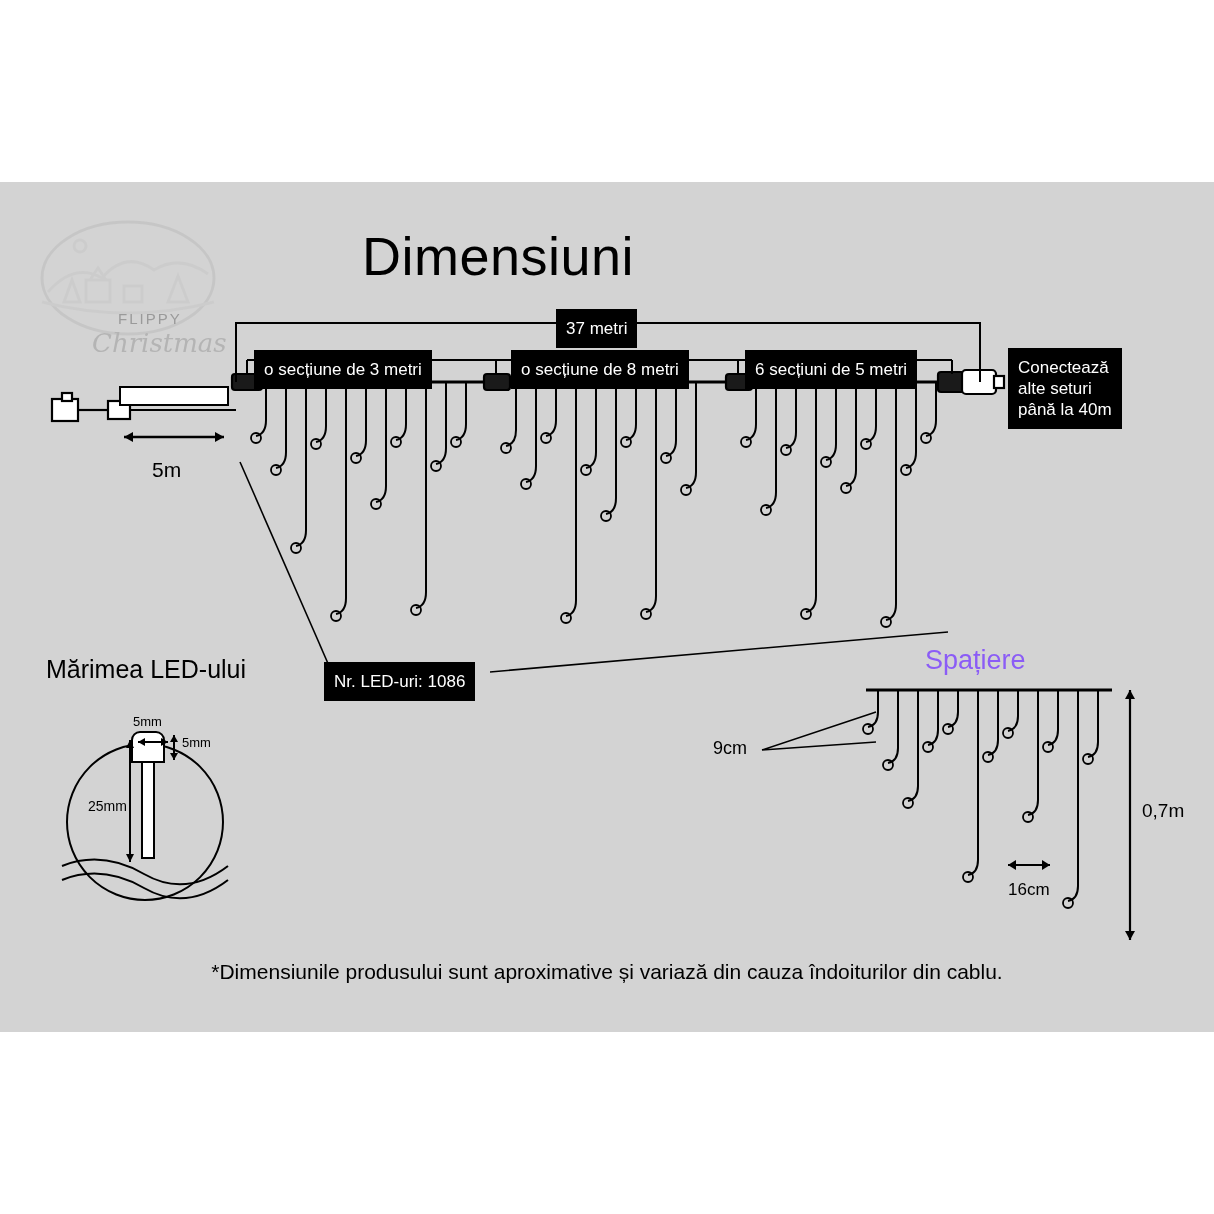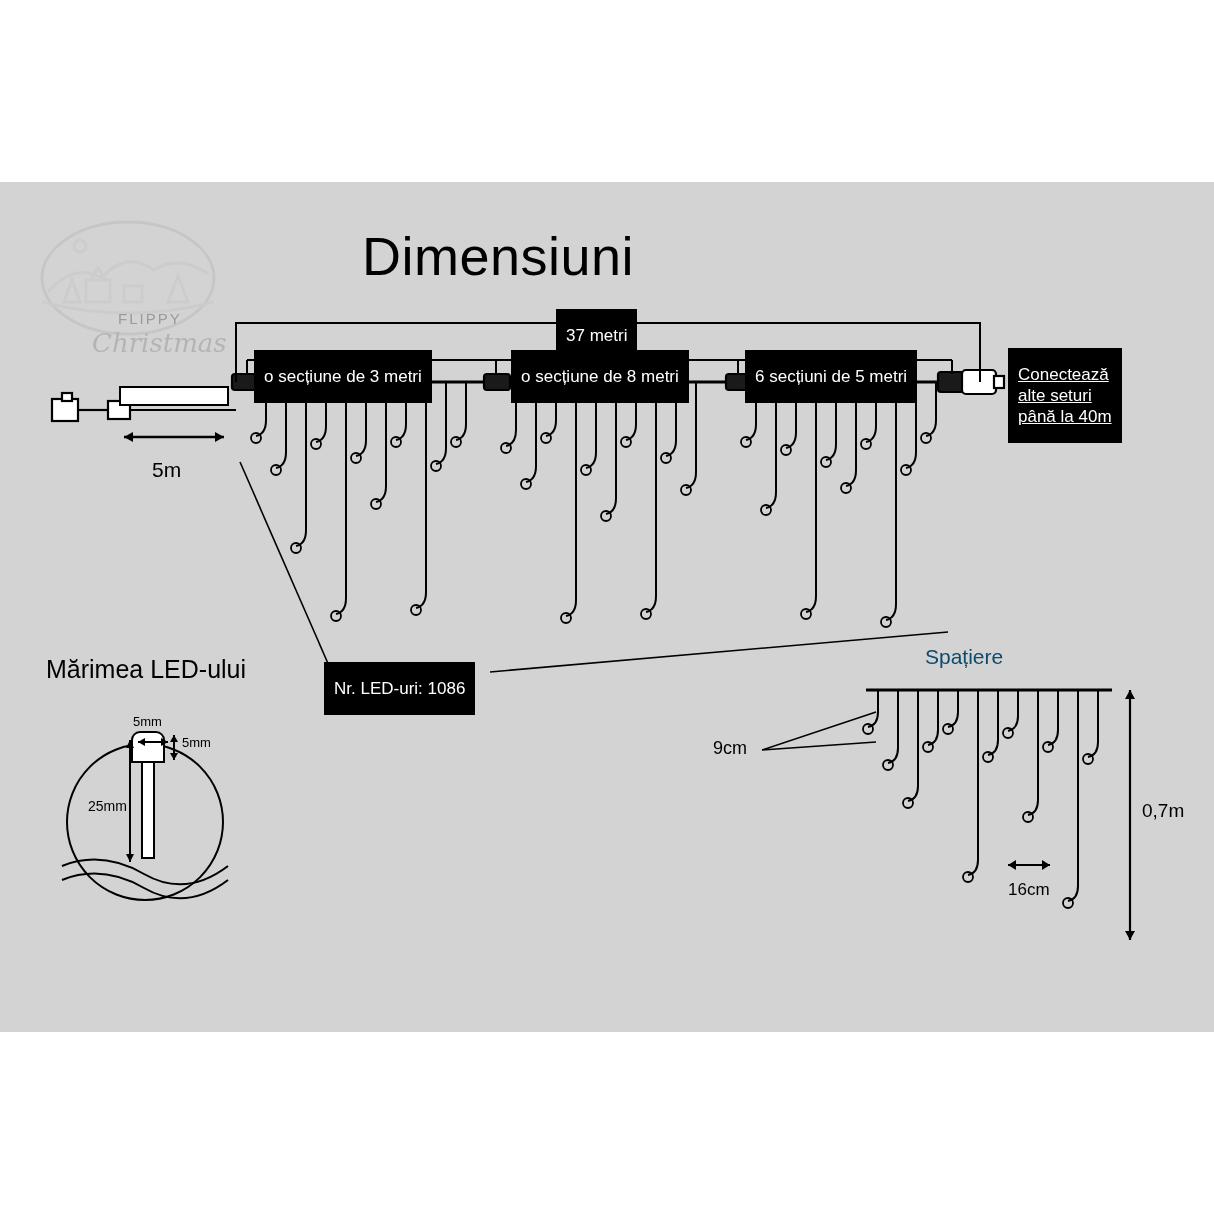--- a/index.html
+++ b/index.html
@@ -13,42 +13,42 @@
   .band{
     position:absolute;left:0;width:1214px;
     background:#d3d3d3;
   }
   #mainband{top:182px;height:850px;}
 
   .lbl{
     position:absolute;
     background:#000;color:#fff;
     font-size:17px;line-height:21px;
-    padding:16px 10px;
+    padding:9px 10px;
     white-space:pre-line;
     text-align:center;
   }
   .plain{
     position:absolute;
     color:#000;
     font-size:17px;
     white-space:pre-line;
   }
   #title{
     position:absolute;left:0;top:225px;width:996px;
     text-align:center;font-size:54px;color:#000;
     letter-spacing:0.5px;
   }
   #mar-title{
     position:absolute;left:46px;top:655px;
     font-size:25px;color:#000;
   }
   #spatiere-title{
     position:absolute;left:925px;top:645px;
-    font-size:21px;color:#0c4a6e;
+    font-size:27px;color:#8b5cf6;
   }
   #footnote{
     position:absolute;left:0;top:960px;width:1214px;
     text-align:center;font-size:21px;color:#000;
   }
   svg{position:absolute;left:0;top:0;}
   .logo{
     position:absolute;left:28px;top:210px;width:200px;height:150px;
     opacity:.55;
   }
@@ -252,30 +252,31 @@
   </svg>
   <div class="logo-text1">FLIPPY</div>
   <div class="logo-text2">Christmas</div>
 
   <div id="title">Dimensiuni</div>
 
   <div class="lbl" style="left:556px;top:309px;">37 metri</div>
   <div class="lbl" style="left:254px;top:350px;">o secțiune de 3 metri</div>
   <div class="lbl" style="left:511px;top:350px;">o secțiune de 8 metri</div>
   <div class="lbl" style="left:745px;top:350px;">6 secțiuni de 5 metri</div>
-  <div class="lbl" style="left:1008px;top:348px;text-align:left;text-decoration:underline;">Conectează
+  <div class="lbl" style="left:1008px;top:348px;text-align:left;">Conectează
 alte seturi
 până la 40m</div>
   <div class="plain" style="left:152px;top:458px;font-size:21px;">5m</div>
   <div class="lbl" style="left:324px;top:662px;">Nr. LED-uri: 1086</div>
 
   <div id="mar-title">Mărimea LED-ului</div>
   <div class="plain" style="left:133px;top:714px;font-size:13px;">5mm</div>
   <div class="plain" style="left:182px;top:735px;font-size:13px;">5mm</div>
   <div class="plain" style="left:88px;top:798px;font-size:14px;">25mm</div>
 
   <div id="spatiere-title">Spațiere</div>
   <div class="plain" style="left:713px;top:738px;font-size:18px;text-align:right;">9cm</div>
   <div class="plain" style="left:1008px;top:880px;font-size:17px;">16cm</div>
   <div class="plain" style="left:1142px;top:800px;font-size:19px;">0,7m</div>
 
+  <div id="footnote">*Dimensiunile produsului sunt aproximative și variază din cauza îndoiturilor din cablu.</div>
 
 </div>
 
 </body></html>

